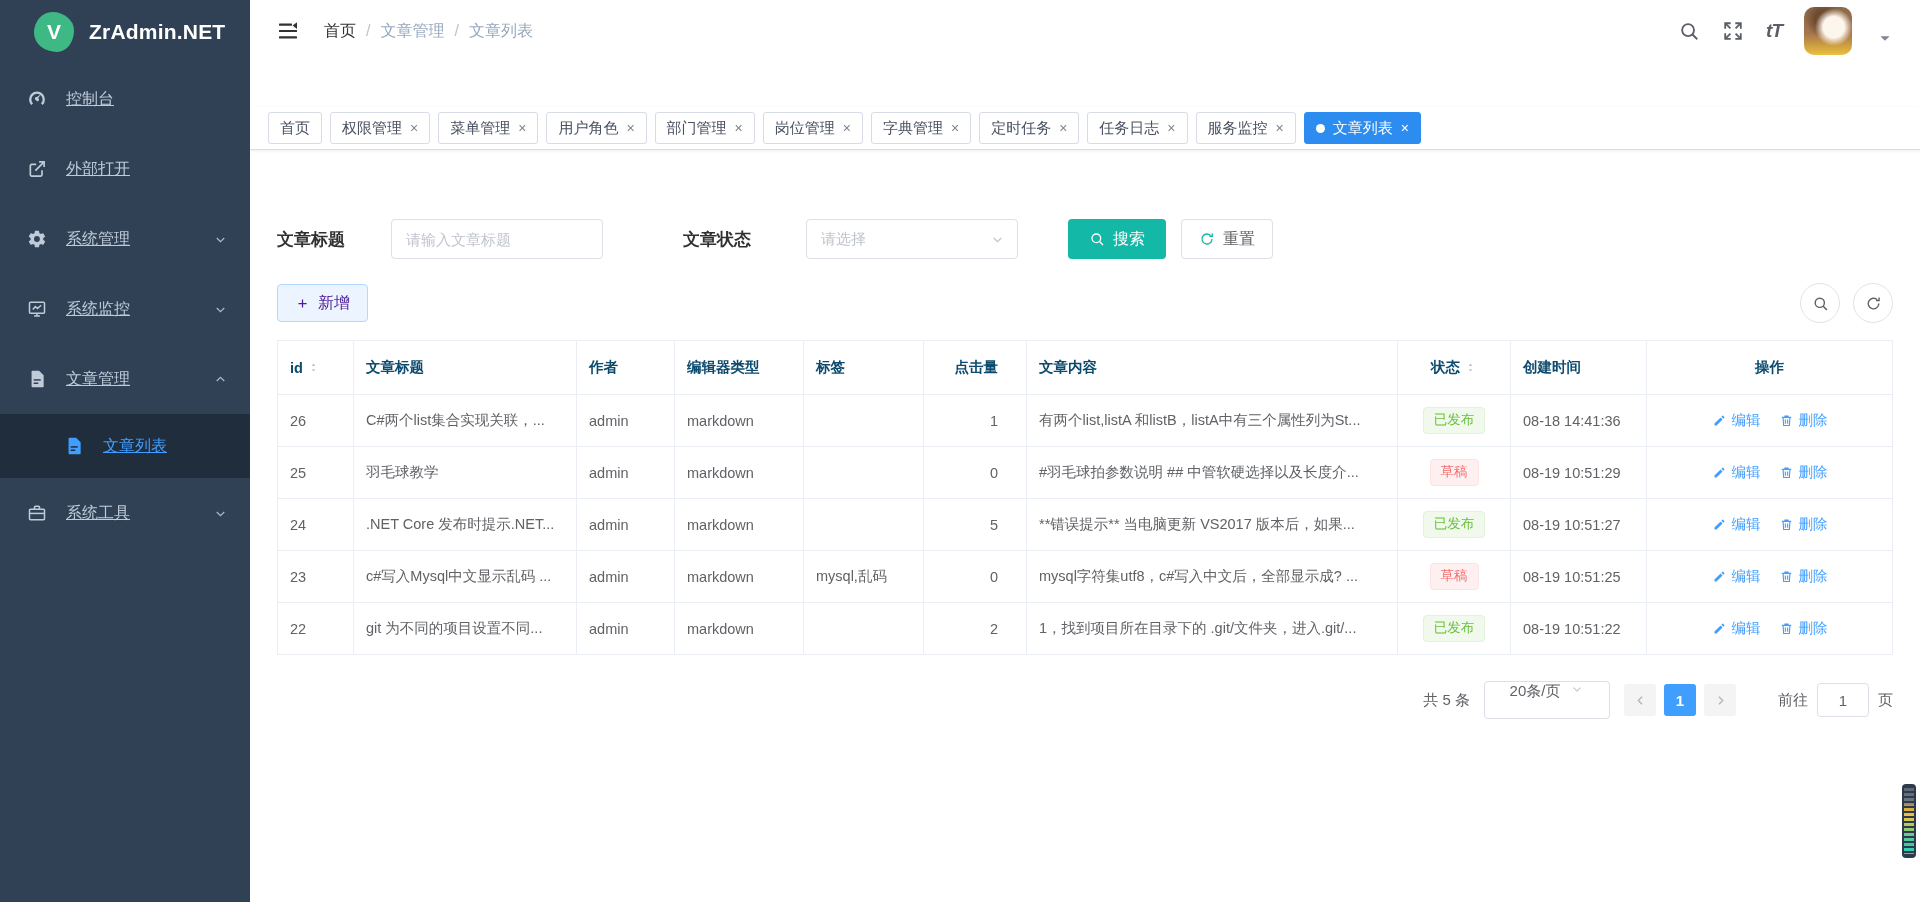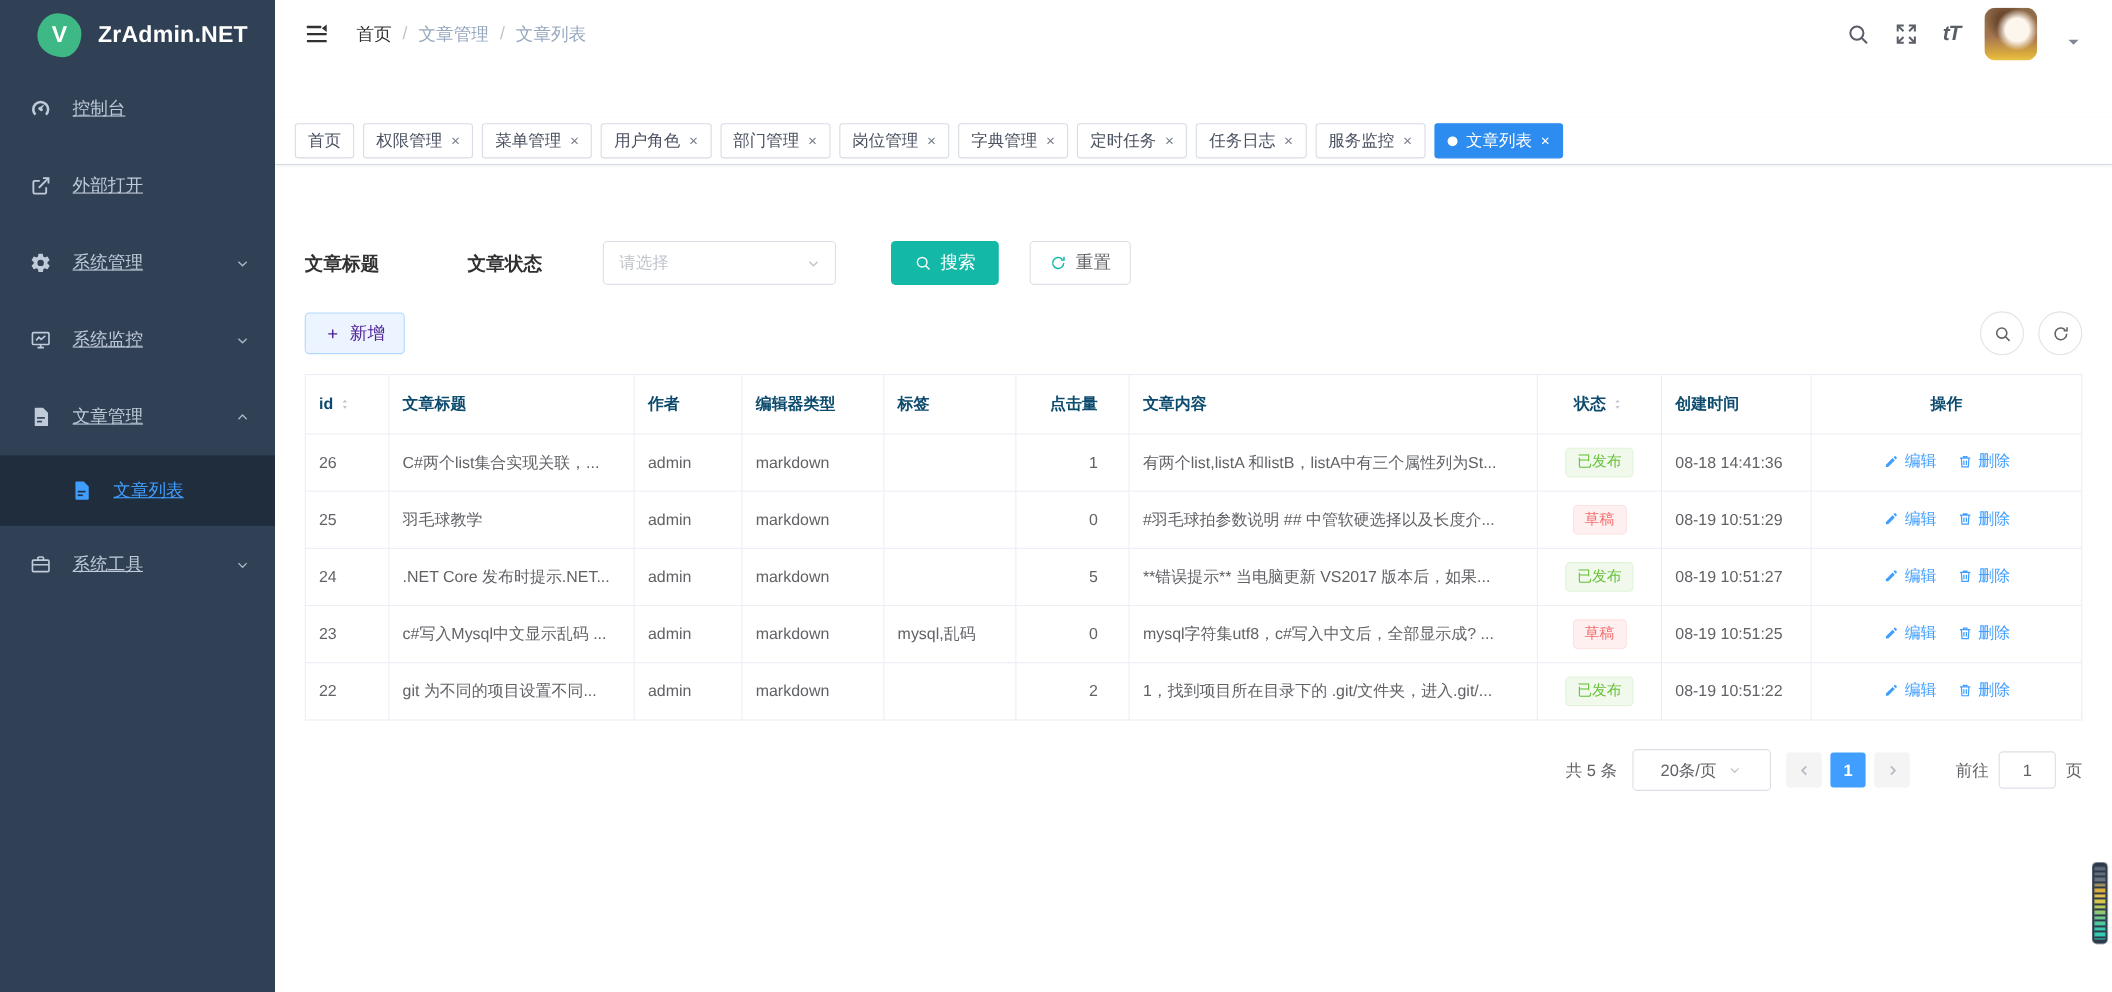--- a/index.html
+++ b/index.html
@@ -72,21 +72,21 @@
   .f-select { width:212px; height:40px; margin-left:55px; border:1px solid #dcdfe6;
     border-radius:4px; padding:0 12px 0 14px; font-size:15px; color:#c0c4cc;
     display:flex; align-items:center; cursor:pointer; background:#fff; }
   .f-select .ph { flex:1; }
   .f-select .ic { width:15px; height:15px; color:#c0c4cc; }
   .btn { border:none; border-radius:4px; font-size:16px; cursor:pointer;
     display:inline-flex; align-items:center; justify-content:center; gap:8px;
     font-family:inherit; }
   .btn .ic { width:16px; height:16px; }
   .btn-search { height:40px; padding:0 21px; margin-left:50px; background:#13b8a6; color:#fff; }
-  .btn-reset { height:40px; padding:0 17px; margin-left:28px; background:#fff;
+  .btn-reset { height:40px; padding:0 17px; margin-left:15px; background:#fff;
     border:1px solid #dcdfe6; color:#606266; }
   .btn-reset .ic { color:#13b8a6; }
 
   .toolbar-row { margin-top:24px; display:flex; align-items:center; }
   .btn-add { height:38px; padding:0 17px; background:#ecf5ff; border:1px solid #b3d8ff;
     color:#4c1d95; font-size:16px; }
   .btn-add .ic { width:15px; height:15px; }
   .toolbar-right { margin-left:auto; display:flex; gap:13px; }
   .btn-circle { width:40px; height:40px; border-radius:50%; background:#fff;
     border:1px solid #e0e3e9; color:#606266; display:flex; align-items:center;
@@ -109,21 +109,21 @@
   .badge.danger  { color:#f56c6c; background:#fef0f0; border:1px solid #fde2e2;text-align:center; }
   .op-link { color:#409eff; display:inline-flex; align-items:center; gap:5px;
     cursor:pointer; font-size:14.5px; }
   .op-link .ic { width:15px; height:15px; }
   .op-link + .op-link { margin-left:18px; }
 
   
   .pagination { margin-top:26px; display:flex; align-items:center;
     justify-content:flex-end; gap:14px; font-size:15px; color:#606266; padding-bottom:30px; }
   .page-size { width:126px; height:38px; border:1px solid #dcdfe6; border-radius:4px;
-    display:flex; align-items:center; justify-content:center; gap:10px; cursor:pointer; }
+    display:flex; justify-content:center; gap:10px; cursor:pointer; }
   .page-size .ic { width:14px; height:14px; color:#c0c4cc; }
   .pager { display:flex; align-items:center; gap:8px; }
   .pg-btn { width:32px; height:32px; border-radius:3px; background:#f4f4f5;
     color:#b4b8bf; display:flex; align-items:center; justify-content:center; cursor:pointer; border:none; }
   .pg-btn .ic { width:15px; height:15px; }
   .pg-btn.active { background:#409eff; color:#fff; font-weight:bold; font-size:15px; }
   .goto { display:flex; align-items:center; gap:9px; margin-left:28px; }
   .goto input { width:52px; height:34px; border:1px solid #dcdfe6; border-radius:4px;
     text-align:center; font-size:15px; color:#606266; outline:none; }
 
@@ -324,20 +324,21 @@
         <span class="dot"></span>
         <span>文章列表</span>
         <span class="tag-close">×</span>
       </div>
     </div>
 
   <div class="content">
 
     <div class="filter-row">
       <label class="f-label">文章标题</label>
+      <input class="f-input" placeholder="请输入文章标题" style="">
       <label class="f-label lbl2">文章状态</label>
       <div class="f-select">
         <span class="ph">请选择</span>
         <span class="ic" id="sel-chev">
             <svg viewBox="0 0 24 24" fill="none" stroke="currentColor" stroke-width="2">
               <path d="M6 9.5l6 6 6-6"></path>
             </svg>
           </span>
       </div>
       <button class="btn btn-search">

